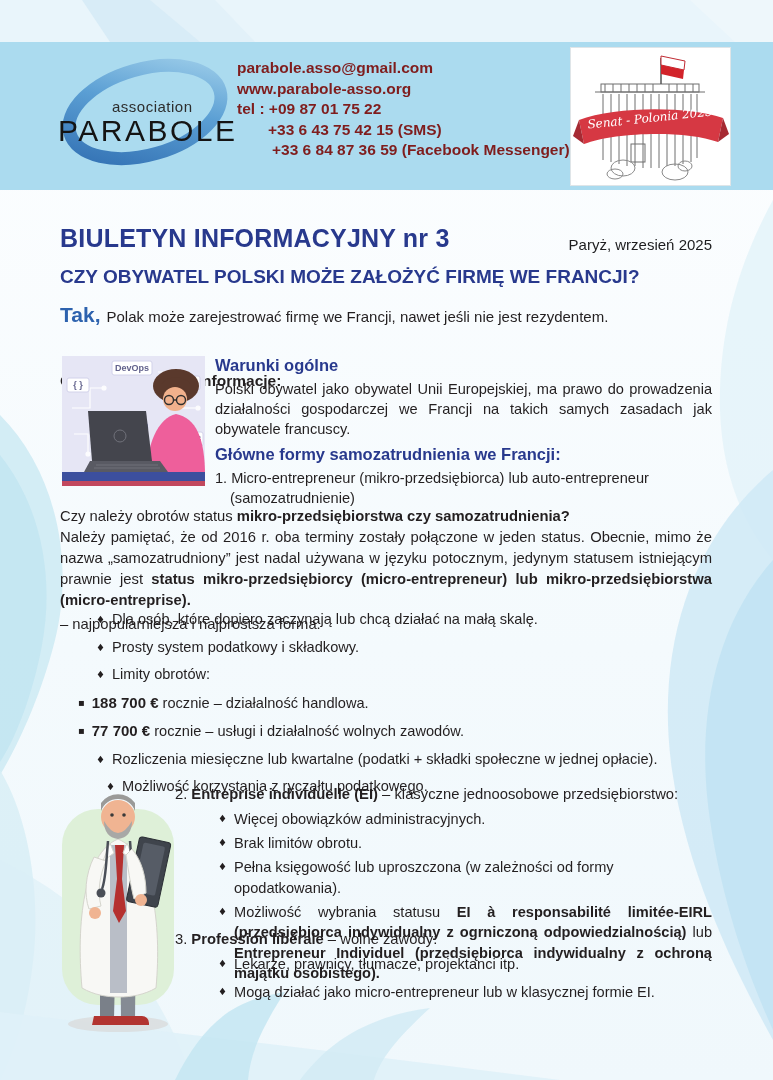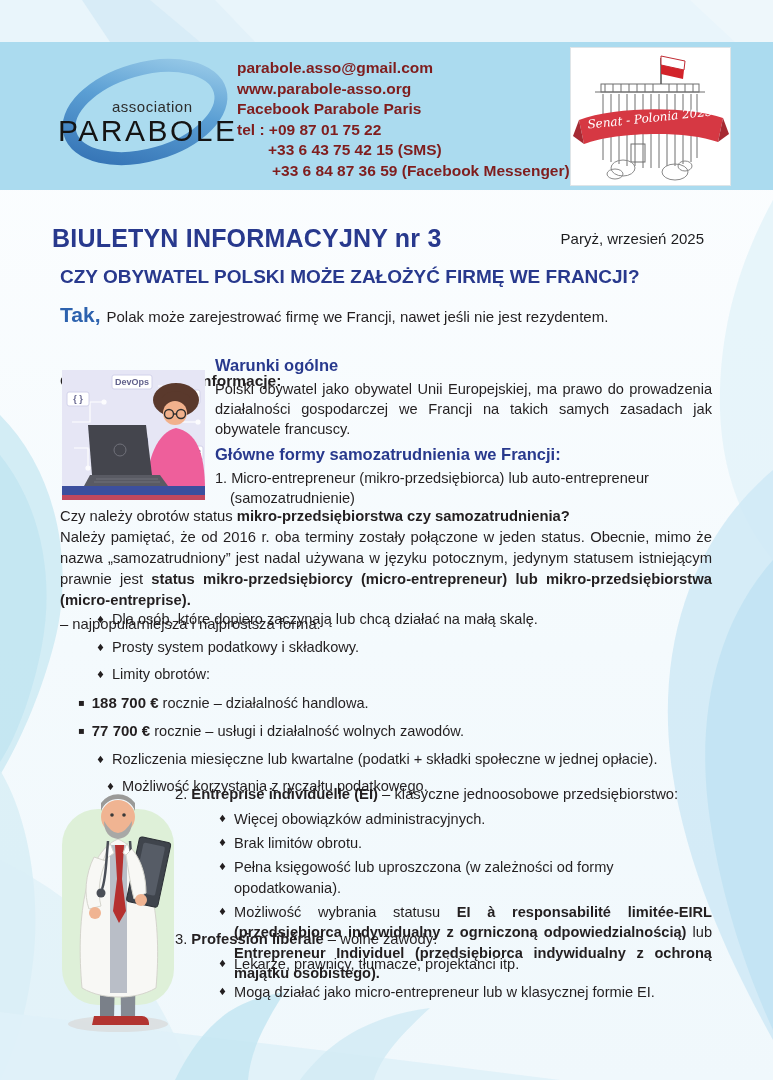--- a/index.html
+++ b/index.html
@@ -16,32 +16,32 @@
   .logo-assoc{position:absolute;left:62px;top:50px;font-size:15px;color:#2d2d2d;letter-spacing:.5px;}
   .logo-name{position:absolute;left:8px;top:66px;font-size:30px;letter-spacing:2.5px;color:#141414;font-weight:500;}
   .contact{position:absolute;left:237px;top:16px;font-weight:bold;font-size:15.5px;line-height:20.5px;color:#7f1d1d;}
   .c-ind1{padding-left:31px;}
   .c-ind2{padding-left:35px;}
   .badge{position:absolute;left:570px;top:5px;width:161px;height:139px;background:#ffffff;border:1px solid #dfe5e8;box-sizing:border-box;}
   .ribbon-text{position:absolute;left:5px;top:63px;width:148px;text-align:center;transform:rotate(-6deg);
                color:#ffffff;font-family:"DejaVu Serif",serif;font-style:italic;font-size:12px;white-space:nowrap;}
 
   
-  .title-row{position:absolute;left:52px;top:224px;width:652px;display:flex;justify-content:space-between;align-items:center;z-index:2;}
+  .title-row{position:absolute;left:60px;top:224px;width:652px;display:flex;justify-content:space-between;align-items:flex-end;z-index:2;}
   .title{font-size:25px;font-weight:bold;color:#28398d;letter-spacing:.2px;}
   .dateline{font-size:15px;color:#1d1d1f;}
   .subtitle{position:absolute;left:60px;top:266px;width:652px;font-size:19px;font-weight:bold;color:#28398d;z-index:2;}
   .intro{position:absolute;left:60px;top:303px;width:652px;z-index:2;}
   .lead{font-size:21px;font-weight:bold;color:#2d62ae;}
   .lead-text{font-size:15px;margin-left:6px;}
   .oto{position:absolute;left:60px;top:348px;font-size:15.5px;font-weight:bold;z-index:2;margin-top:24px;}
 
   
   .twocol{position:absolute;left:60px;top:356px;width:652px;z-index:2;}
-  .illus{position:absolute;left:2px;top:14px;width:143px;height:102px;}
+  .illus{position:absolute;left:2px;top:0;width:143px;height:102px;}
   .colr{margin-left:155px;}
   .h-blue{font-size:16.5px;font-weight:bold;color:#28398d;margin:0 0 4px 0;}
   .p-body{font-size:14.6px;line-height:20px;text-align:justify;margin:0 0 6px 0;}
   .num-item{font-size:14.6px;line-height:20px;margin-top:3px;}
   .num-item .ln2{padding-left:15px;}
   .nn{margin-right:4px;}
 
   
   .qblock{position:absolute;left:60px;top:506px;width:652px;z-index:2;}
   .qline{font-size:14.8px;line-height:20px;}
@@ -108,21 +108,20 @@
           <ellipse cx="95" cy="64" rx="78" ry="43" fill="none" stroke="url(#lg)" stroke-width="13"></ellipse>
         </g>
       </svg>
       <div class="logo-assoc">association</div>
       <div class="logo-name">PARABOLE</div>
     </div>
 
     <div class="contact">
       <div>parabole.asso@gmail.com</div>
       <div>www.parabole-asso.org</div>
-      <div>Facebook Parabole Paris</div>
       <div>tel : +09 87 01 75 22</div>
       <div class="c-ind1">+33 6 43 75 42 15 (SMS)</div>
       <div class="c-ind2">+33 6 84 87 36 59 (Facebook Messenger)</div>
     </div>
 
     <div class="badge">
       <svg width="159" height="137" viewBox="0 0 159 137">
         <g stroke="#6f6f6f" stroke-width="1" fill="none">
           <line x1="24" y1="44" x2="134" y2="44"></line>
           <rect x="30" y="36" width="98" height="8"></rect>

